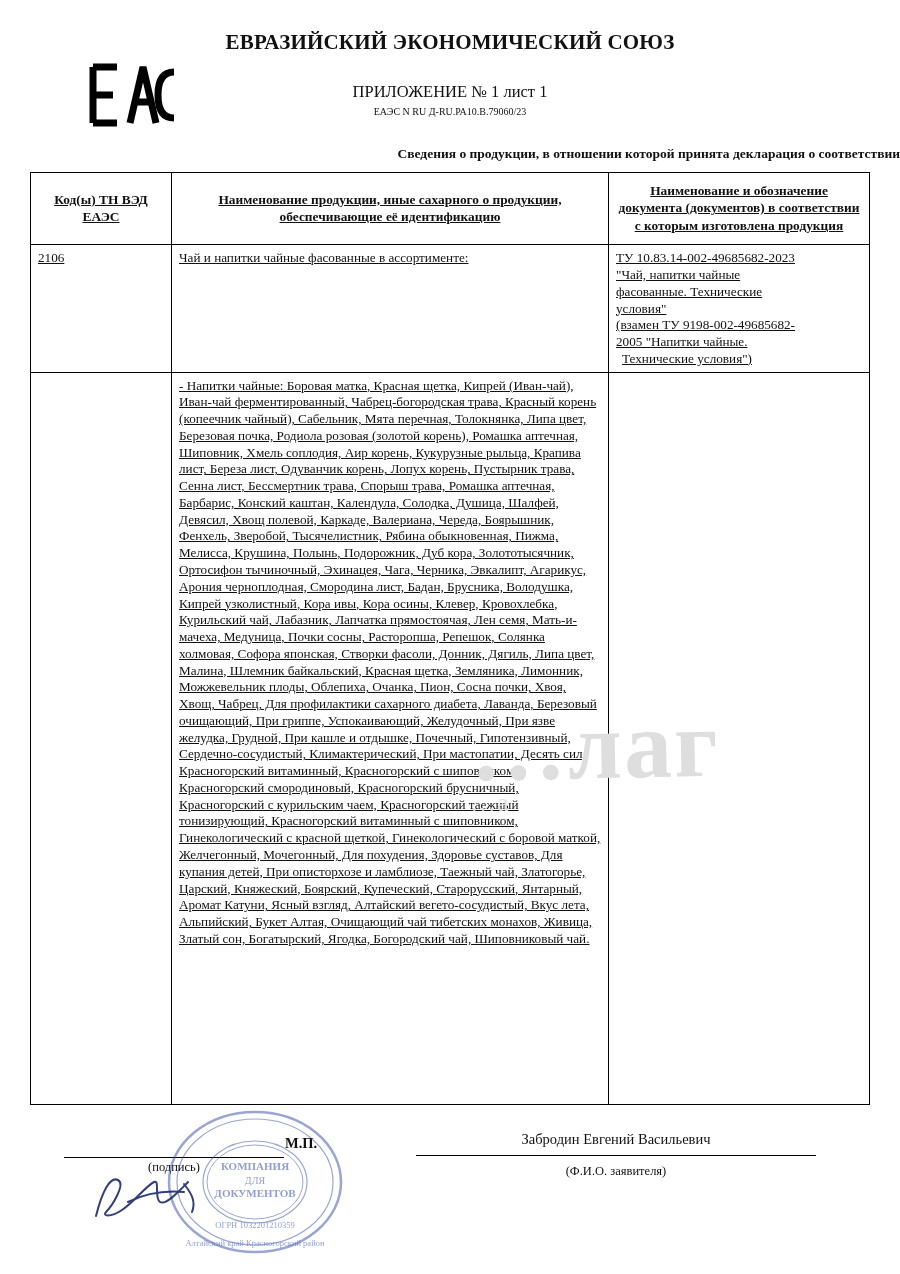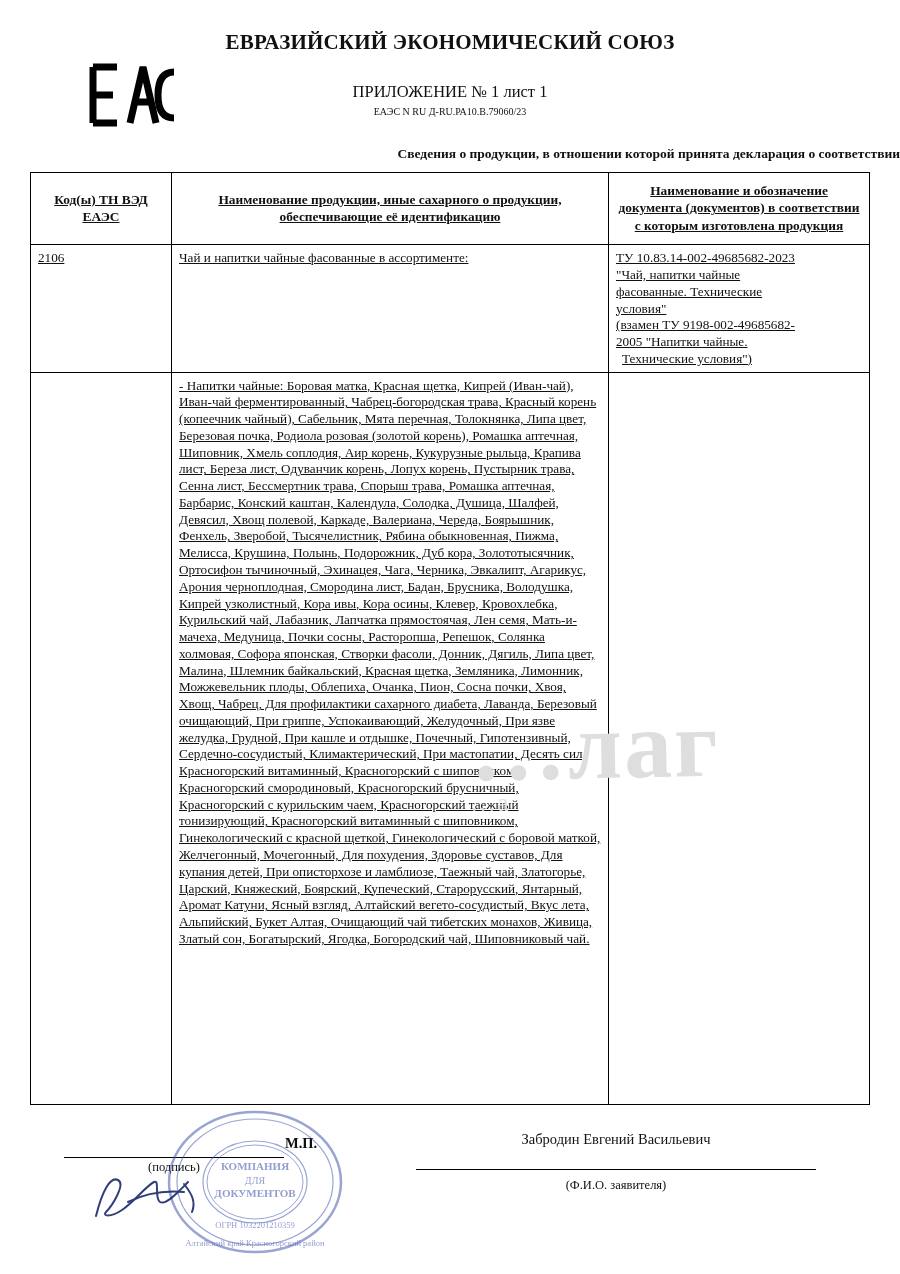--- a/index.html
+++ b/index.html
@@ -141,21 +141,21 @@
   .sig-right {
     position: absolute;
     left: 360px;
     top: 24px;
     width: 400px;
     text-align: center;
   }
   .sig-right .name {
     font-size: 14.5px;
     border-bottom: 1px solid #000;
-    padding-bottom: 21px;
+    padding-bottom: 7px;
   }
   .sig-right .cap {
     font-size: 12.5px;
     margin-top: 8px;
   }
 
   
   .watermark {
     position: absolute;
     pointer-events: none;

